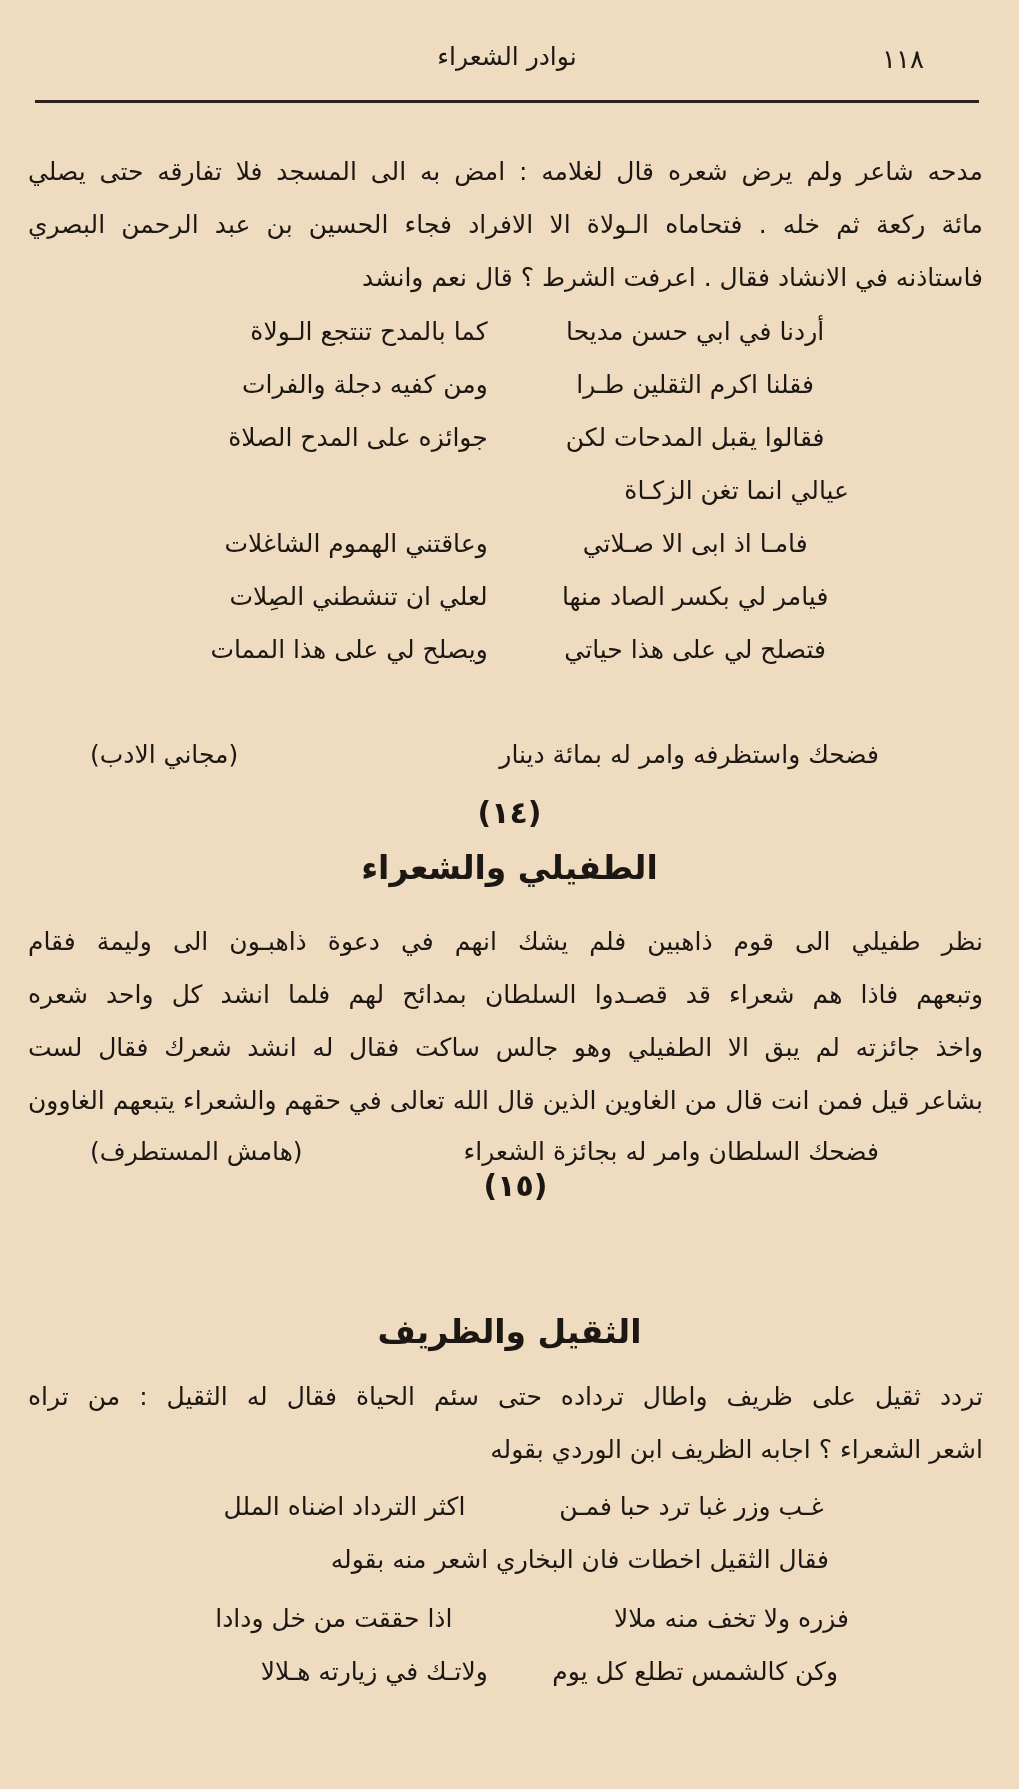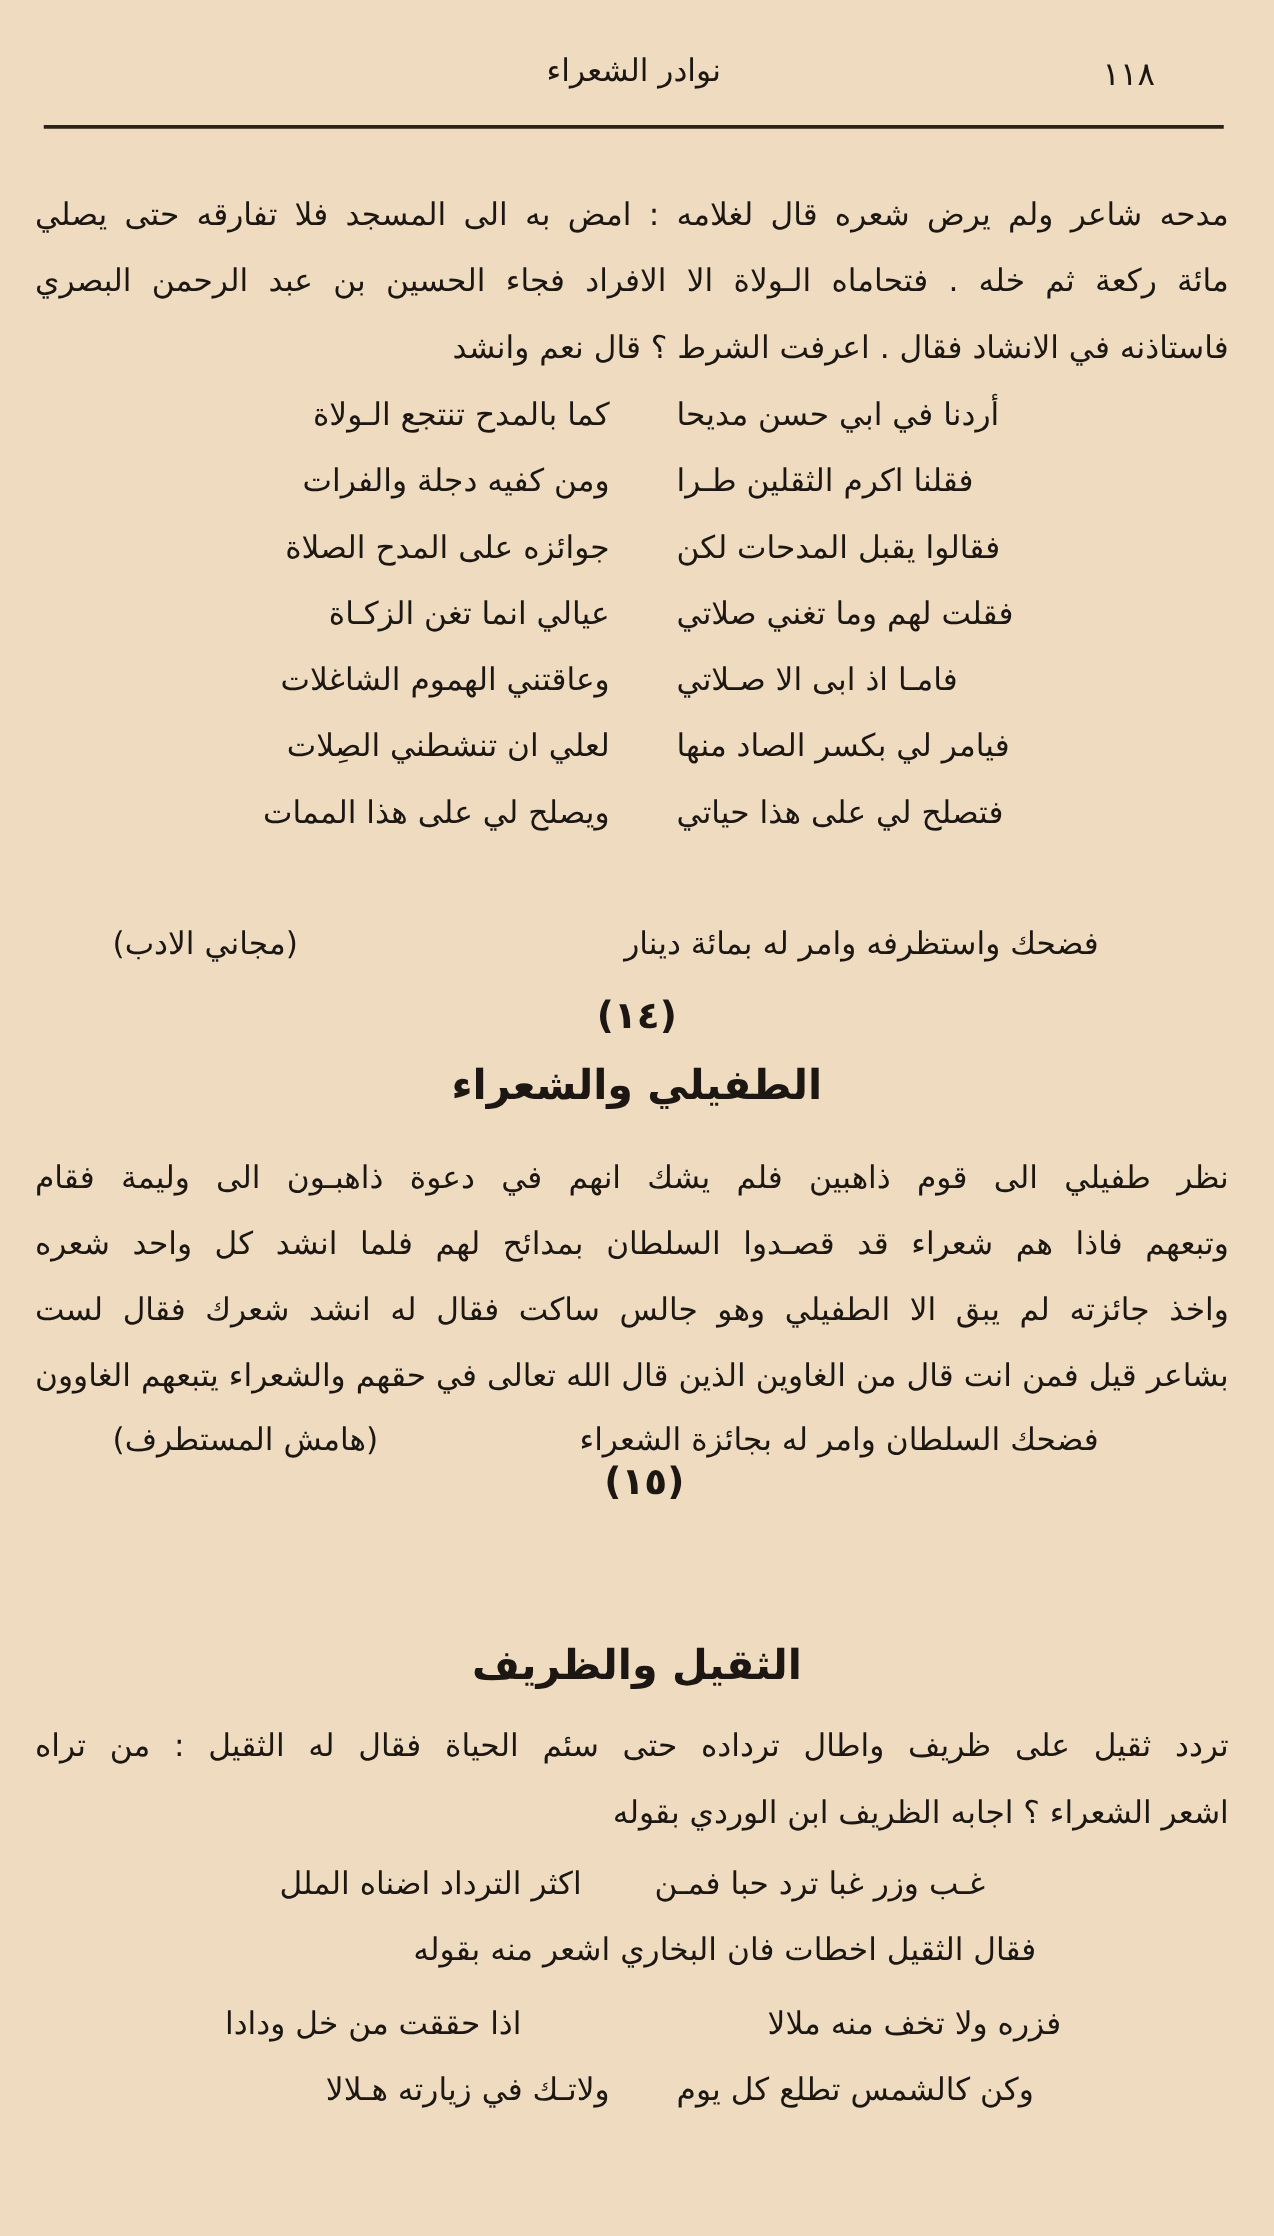--- a/index.html
+++ b/index.html
@@ -35,21 +35,21 @@
     text-align-last: right;
   }
   .prose .line { display: block; white-space: nowrap; text-align: justify; text-align-last: justify; }
   .prose .line.last { text-align-last: right; }
   .verses {
     position: absolute; left: 180px; right: 170px; direction: rtl;
     font-size: 25px; line-height: 53px;
   }
   .verse { display: flex; flex-direction: row; justify-content: space-between; height: 53px; }
   .verse .hemi { white-space: nowrap; }
-  .verse .hemi.first { width: 46%; text-align: left; }
+  .verse .hemi.first { width: 46%; text-align: center; }
   .verse .hemi.second { width: 46%; text-align: right; }
   .section-number {
     position: absolute; left: 0; right: 0; text-align: center;
     font-size: 30px; font-weight: bold; font-family: "DejaVu Sans", sans-serif;
     direction: ltr;
   }
   .section-title {
     position: absolute; left: 0; right: 0; text-align: center;
     font-size: 33px; font-weight: bold; direction: rtl;
   }
@@ -83,21 +83,20 @@
     </div>
     <div class="verse">
       <span class="hemi first">فقلنا اكرم الثقلين طـرا</span>
       <span class="hemi second">ومن كفيه دجلة والفرات</span>
     </div>
     <div class="verse">
       <span class="hemi first">فقالوا يقبل المدحات لكن</span>
       <span class="hemi second">جوائزه على المدح الصلاة</span>
     </div>
     <div class="verse">
-      <span class="hemi first">فقلت لهم وما تغني صلاتي</span>
       <span class="hemi second">عيالي انما تغن الزكـاة</span>
     </div>
     <div class="verse">
       <span class="hemi first">فامـا اذ ابى الا صـلاتي</span>
       <span class="hemi second">وعاقتني الهموم الشاغلات</span>
     </div>
     <div class="verse">
       <span class="hemi first">فيامر لي بكسر الصاد منها</span>
       <span class="hemi second">لعلي ان تنشطني الصِلات</span>
     </div>

